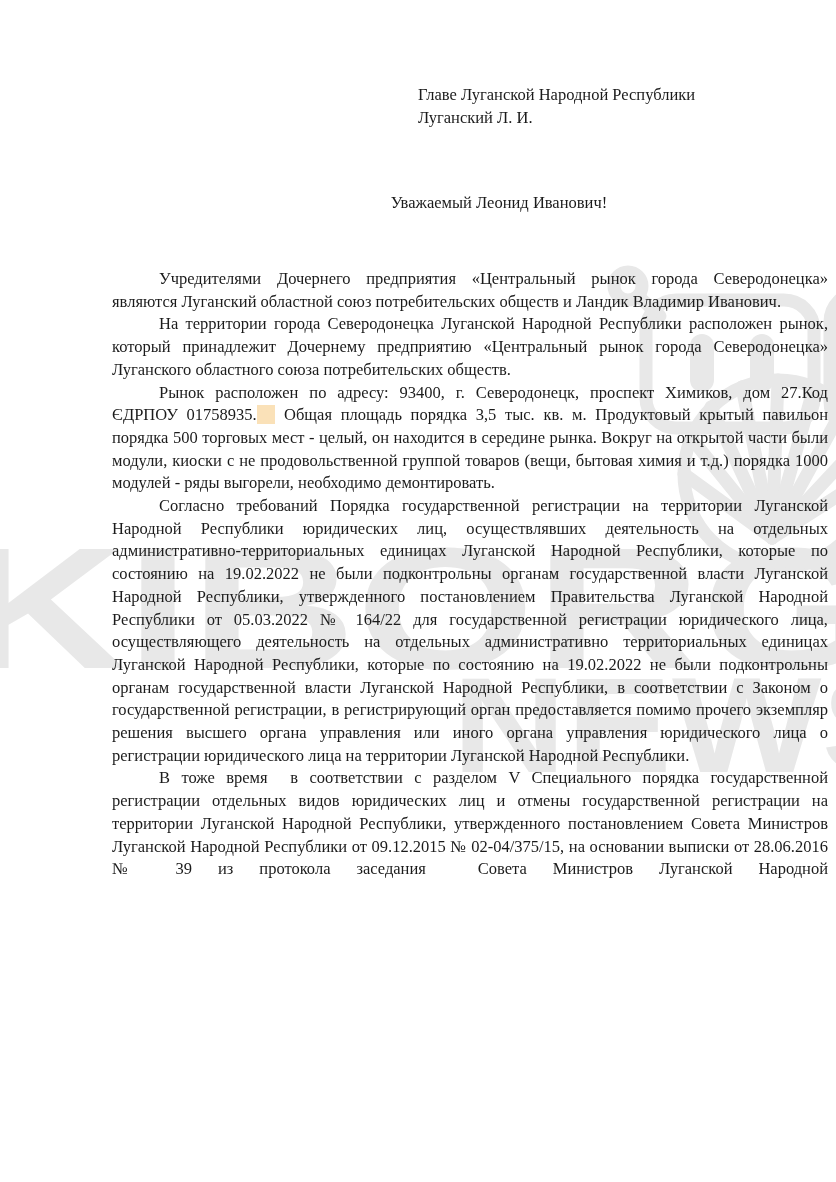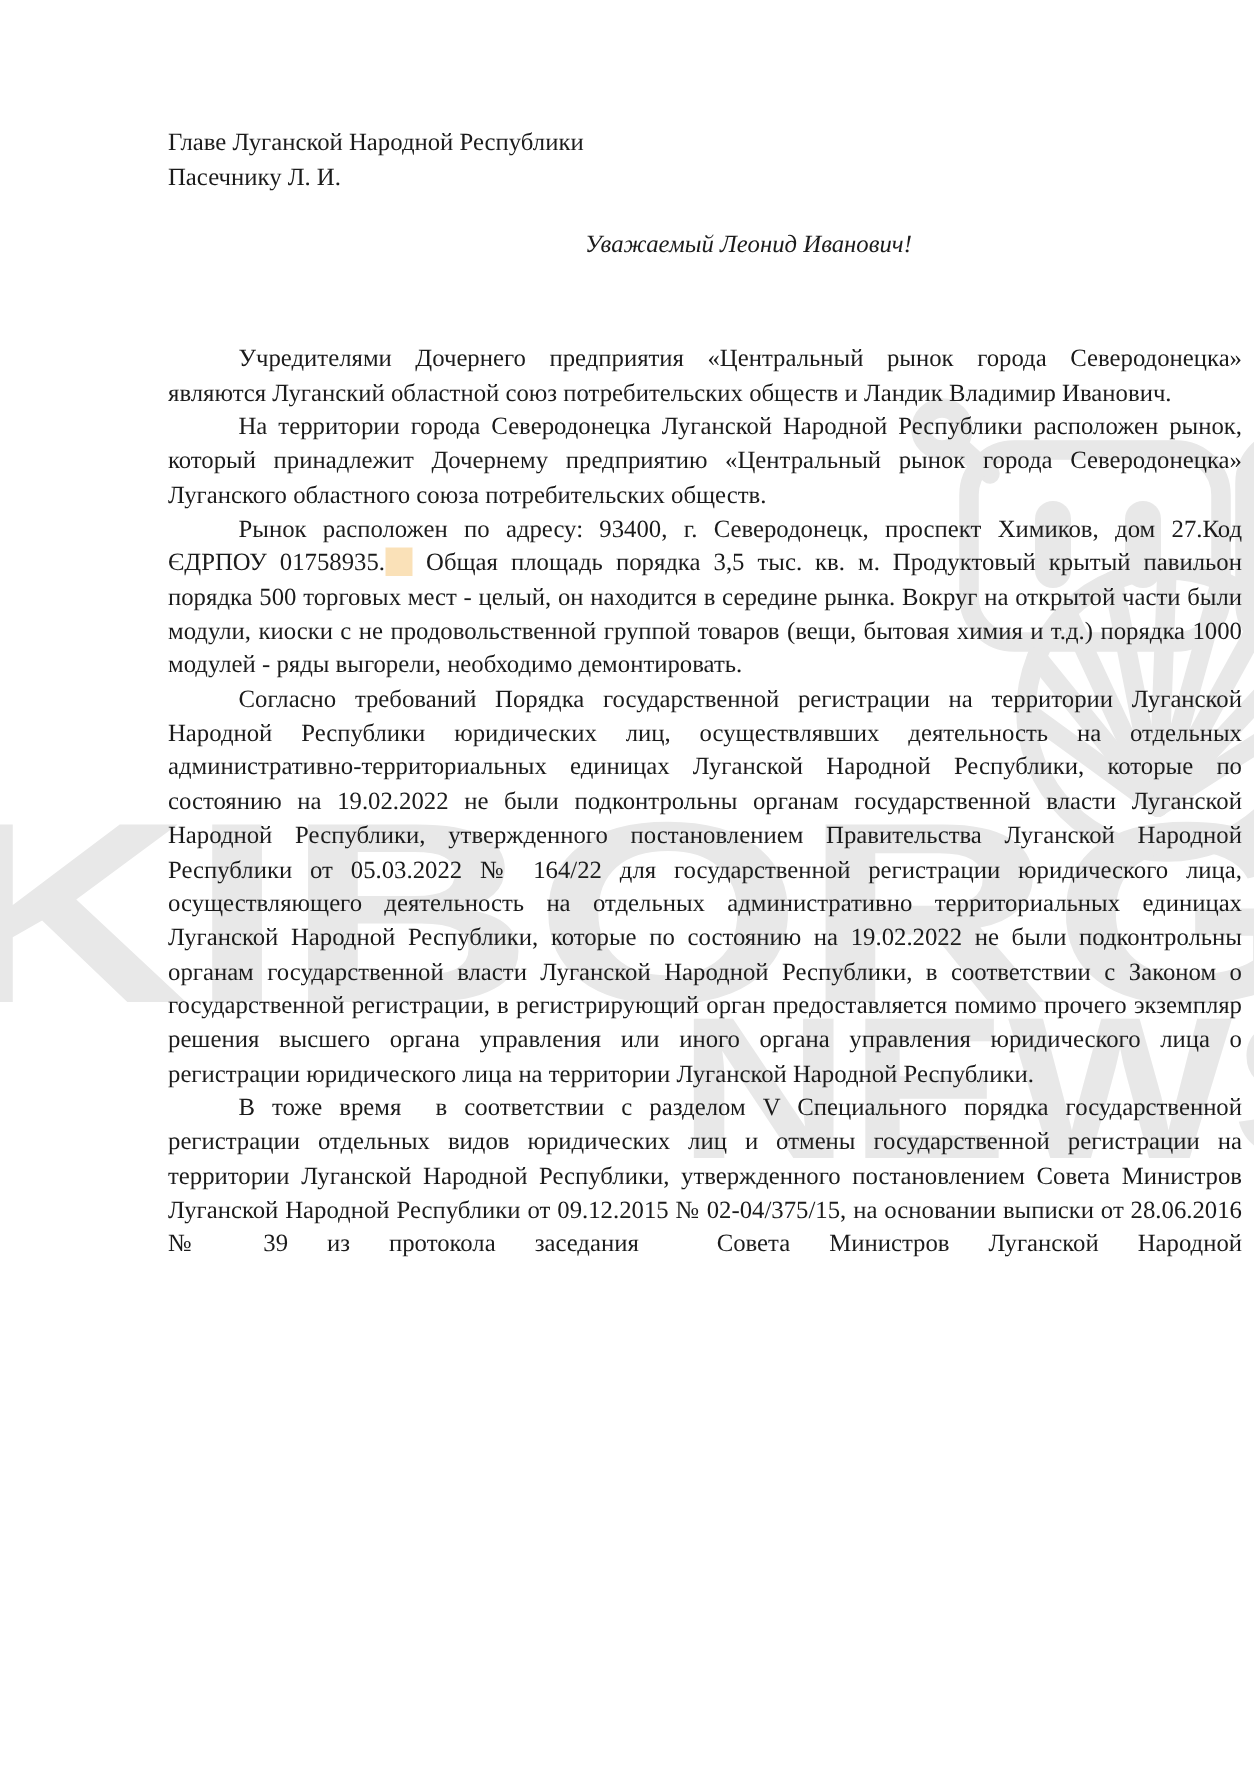--- a/index.html
+++ b/index.html
@@ -8,22 +8,22 @@
     width:836px;height:1182px;
     background:#ffffff;
     overflow:hidden;
     font-family:"Liberation Serif","DejaVu Serif",serif;
     color:#1b1b1b;
   }
   
   .wm-layer{position:absolute;left:0;top:0;width:836px;height:1182px;pointer-events:none;}
   
   .content{position:absolute;left:112px;top:0;width:716px;}
-  .recipient{margin-top:83px;font-size:16.5px;line-height:23px;}
-  .salutation{margin-top:22px;padding-left:58px;text-align:center;font-size:16.5px;line-height:23px;font-style:italic;}
+  .recipient{margin-top:83px;margin-left:306px;font-size:16.5px;line-height:23px;}
+  .salutation{margin-top:62px;padding-left:58px;text-align:center;font-size:16.5px;line-height:23px;}
   .body-text{margin-top:54px;}
   p.para{
     margin:0;
     font-size:16.5px;
     line-height:22.7px;
     text-align:justify;
     text-indent:47px;
   }
   p.para.justify-last{text-align-last:justify;}
   .hl{background:rgba(244,188,97,0.45);padding:0 5px;}
@@ -55,21 +55,21 @@
     </g>
 
     <text x="-40" y="668" textLength="920" lengthAdjust="spacingAndGlyphs" font-family="Liberation Sans, sans-serif" font-weight="bold" font-size="172" fill="#e8e8e8">KIBORG</text>
     <text x="452" y="772" textLength="475" lengthAdjust="spacingAndGlyphs" font-family="Liberation Sans, sans-serif" font-weight="bold" font-size="135" fill="#e8e8e8">NEWS</text>
   </svg>
 
   <div class="content">
 
     <div class="recipient">
       <div>Главе Луганской Народной Республики</div>
-      <div>Пасечнику Л. И.</div>
+      <div>Луганский Л. И.</div>
     </div>
 
     <div class="salutation">Уважаемый Леонид Иванович!</div>
 
     <div class="body-text">
       <p class="para">Учредителями Дочернего предприятия «Центральный рынок города Северодонецка» являются Луганский областной союз потребительских обществ и Ландик Владимир Иванович.</p>
       <p class="para">На территории города Северодонецка Луганской Народной Республики расположен рынок, который принадлежит Дочернему предприятию «Центральный рынок города Северодонецка» Луганского областного союза потребительских обществ.</p>
       <p class="para"><span>Рынок расположен по адресу: 93400, г. Северодонецк, проспект Химиков, дом 27.Код ЄДРПОУ 01758935.</span><span class="hl">&nbsp;</span>
         <span>Общая площадь порядка 3,5 тыс. кв. м. Продуктовый крытый павильон порядка 500 торговых мест - целый, он находится в середине рынка. Вокруг на открытой части были модули, киоски с не продовольственной группой товаров (вещи, бытовая химия и т.д.) порядка 1000 модулей - ряды выгорели, необходимо демонтировать.</span></p>
       <p class="para">Согласно требований Порядка государственной регистрации на территории Луганской Народной Республики юридических лиц, осуществлявших деятельность на отдельных административно-территориальных единицах Луганской Народной Республики, которые по состоянию на 19.02.2022 не были подконтрольны органам государственной власти Луганской Народной Республики, утвержденного постановлением Правительства Луганской Народной Республики от 05.03.2022 № 164/22 для государственной регистрации юридического лица, осуществляющего деятельность на отдельных административно территориальных единицах Луганской Народной Республики, которые по состоянию на 19.02.2022 не были подконтрольны органам государственной власти Луганской Народной Республики, в соответствии с Законом о государственной регистрации, в регистрирующий орган предоставляется помимо прочего экземпляр решения высшего органа управления или иного органа управления юридического лица о регистрации юридического лица на территории Луганской Народной Республики.</p>

